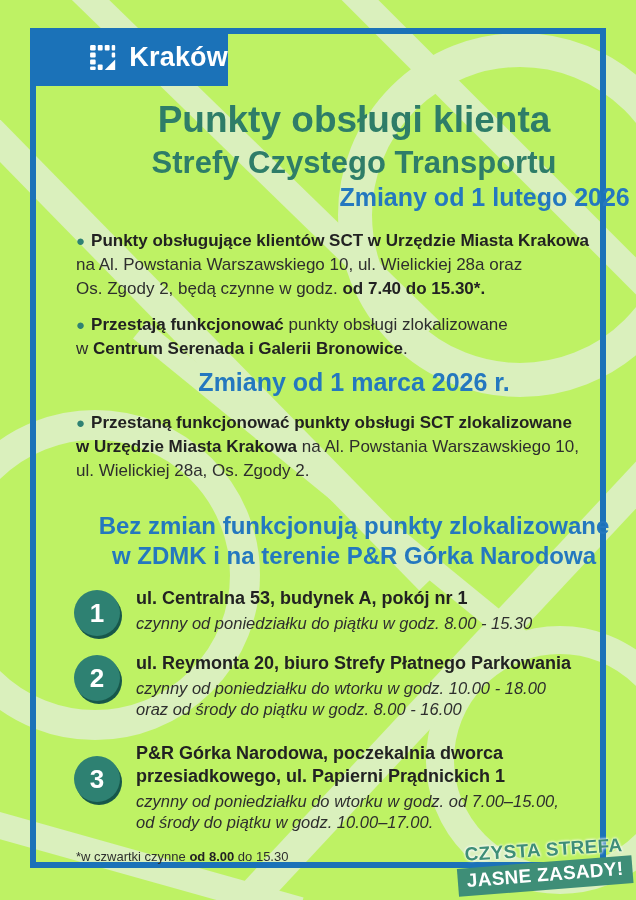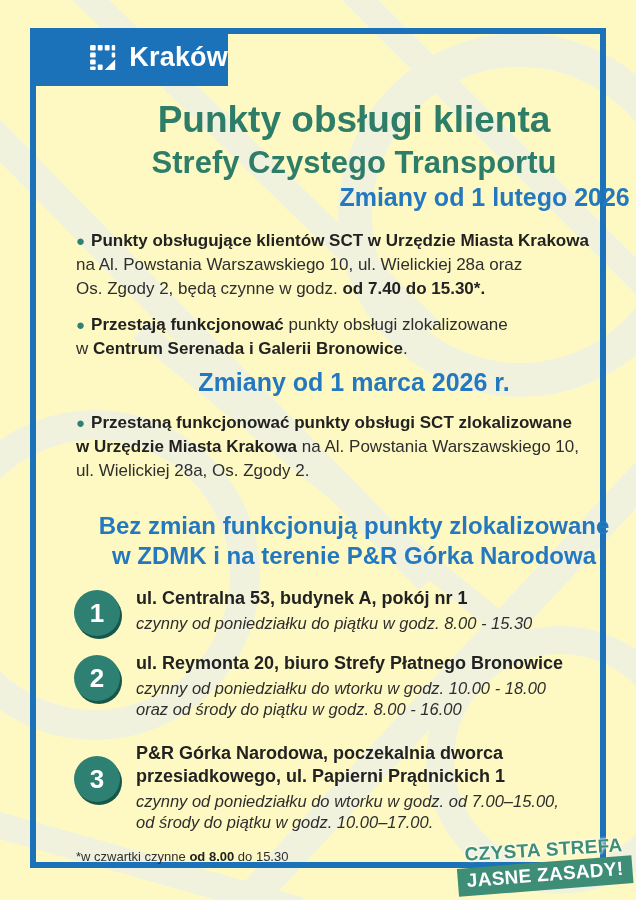--- a/index.html
+++ b/index.html
@@ -1,18 +1,18 @@
 <!DOCTYPE html>
 <html><head>
 <meta charset="utf-8">
 <style>
   * { margin:0; padding:0; box-sizing:border-box; }
   html,body { width:636px; height:900px; overflow:hidden; background:#fff;
               font-family:"Liberation Sans", sans-serif; color:#2e2e2e; }
-  .page { position:relative; width:636px; height:900px; background:#fef9c3; }
+  .page { position:relative; width:636px; height:900px; background:#bef264; }
   .bgpattern { position:absolute; left:0; top:0; z-index:0; }
 
   .frame { position:absolute; left:30px; top:28px; width:576px; height:840px;
            border:6px solid #1b72b8; z-index:1; }
 
   .banner { position:absolute; left:30px; top:28px; width:198px; height:58px;
             background:#1b72b8; z-index:3; display:flex; align-items:center;
             padding-left:58px; }
   .banner .city { color:#fff; font-size:27px; font-weight:700; margin-left:12px; letter-spacing:.2px; }
 
@@ -138,21 +138,21 @@
         <div class="num">1</div>
         <div class="pbody">
           <div class="ptitle">ul. Centralna 53, budynek A, pokój nr 1</div>
           <div class="phours">czynny od poniedziałku do piątku w godz. 8.00 - 15.30</div>
         </div>
       </div>
 
       <div class="point pt2">
         <div class="num">2</div>
         <div class="pbody">
-          <div class="ptitle">ul. Reymonta 20, biuro Strefy Płatnego Bronowice</div>
+          <div class="ptitle">ul. Reymonta 20, biuro Strefy Płatnego Parkowania</div>
           <div class="phours">czynny od poniedziałku do wtorku w godz. 10.00 - 18.00</div>
           <div class="phours">oraz od środy do piątku w godz. 8.00 - 16.00</div>
         </div>
       </div>
 
       <div class="point pt3">
         <div class="num">3</div>
         <div class="pbody">
           <div class="ptitle">P&amp;R Górka Narodowa, poczekalnia dworca</div>
           <div class="ptitle">przesiadkowego, ul. Papierni Prądnickich 1</div>

